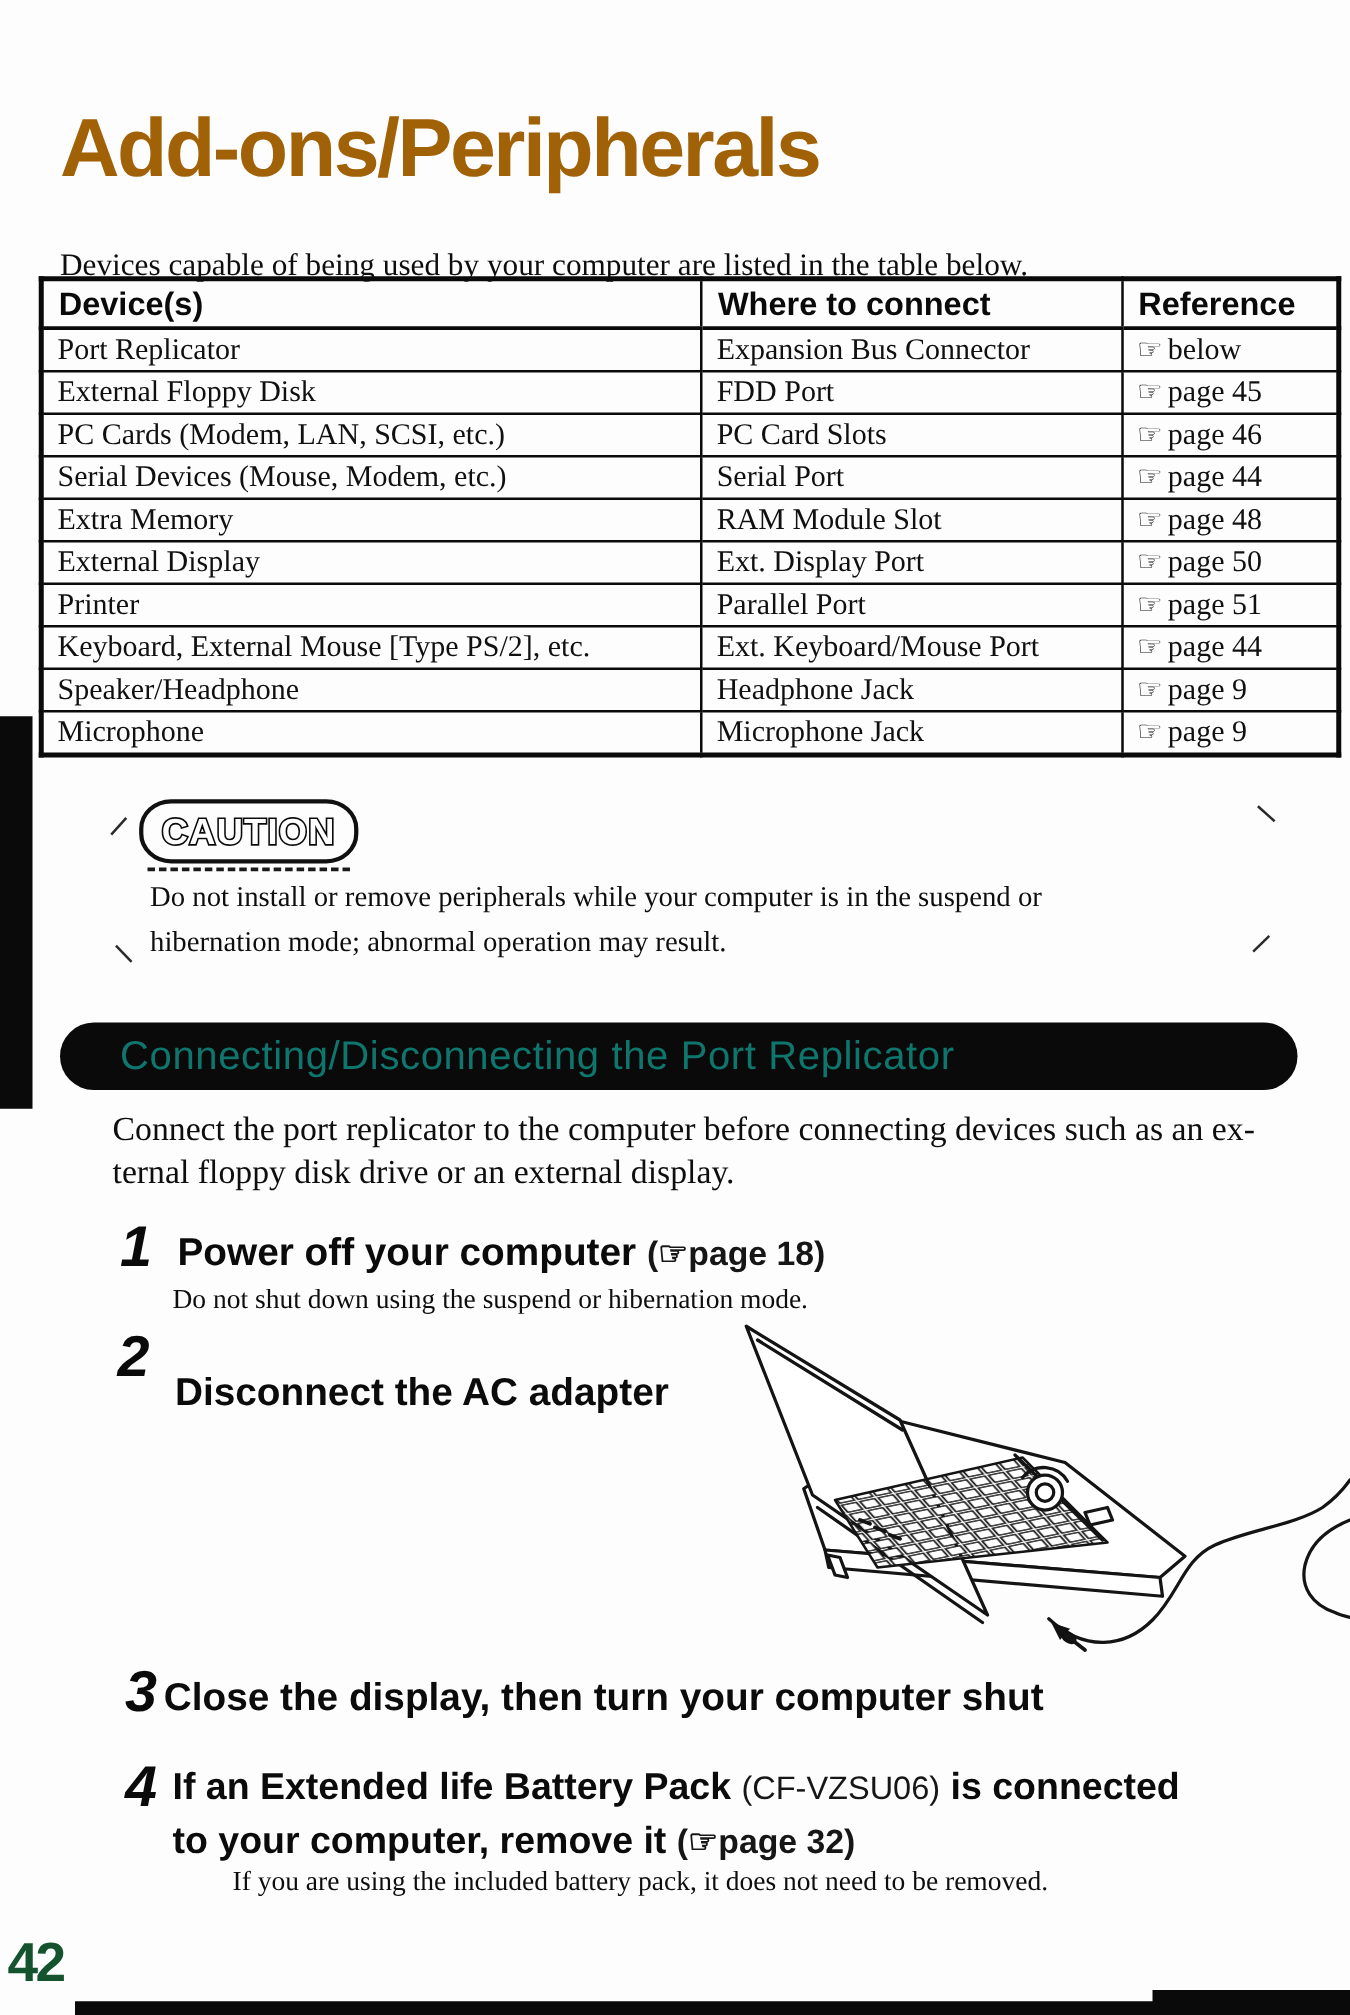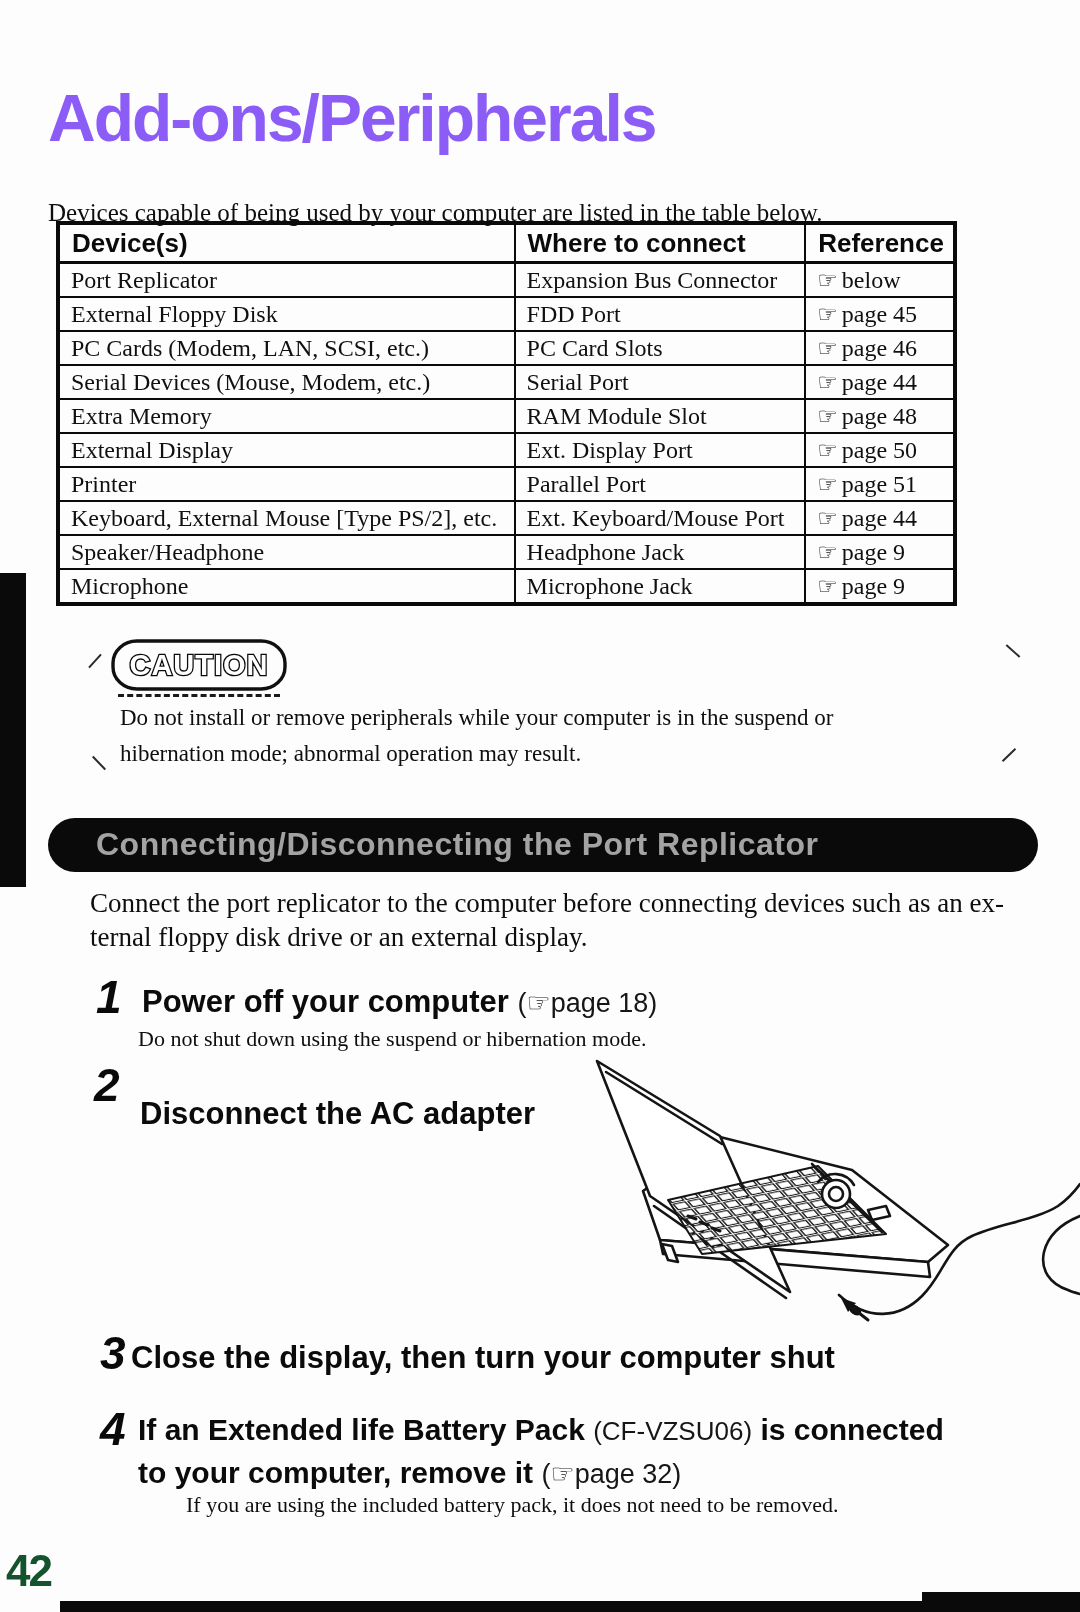--- a/index.html
+++ b/index.html
@@ -1,25 +1,25 @@
 <!DOCTYPE html>
 <html><head>
 <meta charset="utf-8">
 <style>
   html,body{margin:0;padding:0;background:#e8e8e8;}
   #page{position:relative;width:1080px;height:1612px;background:#fdfdfd;margin:0 auto;overflow:hidden;}
   .serif{font-family:"Liberation Serif",serif;color:#0e0e0e;}
   .sans{font-family:"Liberation Sans",sans-serif;color:#0b0b0b;}
   .abs{position:absolute;}
 
-  #doc-title{left:48px;top:36px;font-size:66px;font-weight:bold;letter-spacing:-2px;color:#8b5cf6;white-space:nowrap;}
+  #doc-title{left:48px;top:36px;font-size:66px;font-weight:bold;letter-spacing:-2px;color:#a16207;white-space:nowrap;}
   #intro{left:48px;top:174px;font-size:25px;white-space:nowrap;text-align:right;}
 
   
-  #devices-table{left:56px;top:221px;width:901px;border-collapse:collapse;table-layout:fixed;}
+  #devices-table{left:31px;top:221px;width:1042px;border-collapse:collapse;table-layout:fixed;}
   #devices-table,#devices-table th,#devices-table td{border:2px solid #0a0a0a;}
   #devices-table{border-width:4px;}
   #devices-table th{font-family:"Liberation Sans",sans-serif;font-size:26px;font-weight:bold;
      text-align:left;height:36px;padding:0 0 0 12px;border-bottom-width:3px;color:#0a0a0a;white-space:nowrap;overflow:hidden;}
   #devices-table td{font-family:"Liberation Serif",serif;font-size:24px;height:32px;
      padding:0 0 0 11px;color:#101010;white-space:nowrap;overflow:hidden;}
   .col-device{width:50.9%;}
   .col-connect{width:32.4%;}
   .col-ref{width:16.7%;}
   .hand{font-family:"DejaVu Sans",sans-serif;font-size:23px;margin-right:4px;color:#101010;}
@@ -29,28 +29,28 @@
   #bottom-bar{left:60px;top:1601px;width:1020px;height:11px;background:#0a0a0a;}
   #bottom-tab{left:922px;top:1592px;width:158px;height:20px;background:#0a0a0a;}
 
   
   .tick{position:absolute;width:18px;height:2px;background:#2a2a2a;}
   #caution-dashes{left:118px;top:694px;width:162px;border-top:3px dashed #1a1a1a;}
   .caution-line{left:120px;font-size:23px;line-height:36px;white-space:nowrap;}
 
   
   #section-pill{left:48px;top:818px;width:990px;height:54px;background:#0a0a0a;border-radius:28px;}
-  #section-pill span{display:block;padding-left:48px;line-height:53px;font-size:32px;font-weight:bold;color:#a3a3a3;
+  #section-pill span{display:block;padding-left:48px;line-height:53px;font-size:32px;font-weight:normal;color:#0f766e;
      font-family:"Liberation Sans",sans-serif;letter-spacing:0.5px;white-space:nowrap;}
   .section-intro-line{left:90px;font-size:27px;line-height:34px;white-space:nowrap;}
 
   
   .step-num{font-family:"Liberation Sans",sans-serif;font-style:italic;font-weight:bold;font-size:46px;color:#0a0a0a;line-height:1;}
   .step-title{font-size:31px;font-weight:bold;white-space:nowrap;}
-  .step-ref{font-size:27px;font-weight:normal;color:#161616;}
+  .step-ref{font-size:27px;font-weight:bold;color:#161616;}
   .step-note{font-size:22px;white-space:nowrap;}
   .model{font-size:26px;font-weight:normal;color:#161616;}
 
   #page-number{left:6px;top:1546px;font-size:44px;font-weight:600;letter-spacing:-2px;color:#14532d;}
 </style>
 </head>
 <body>
 
 <div id="page">
 

